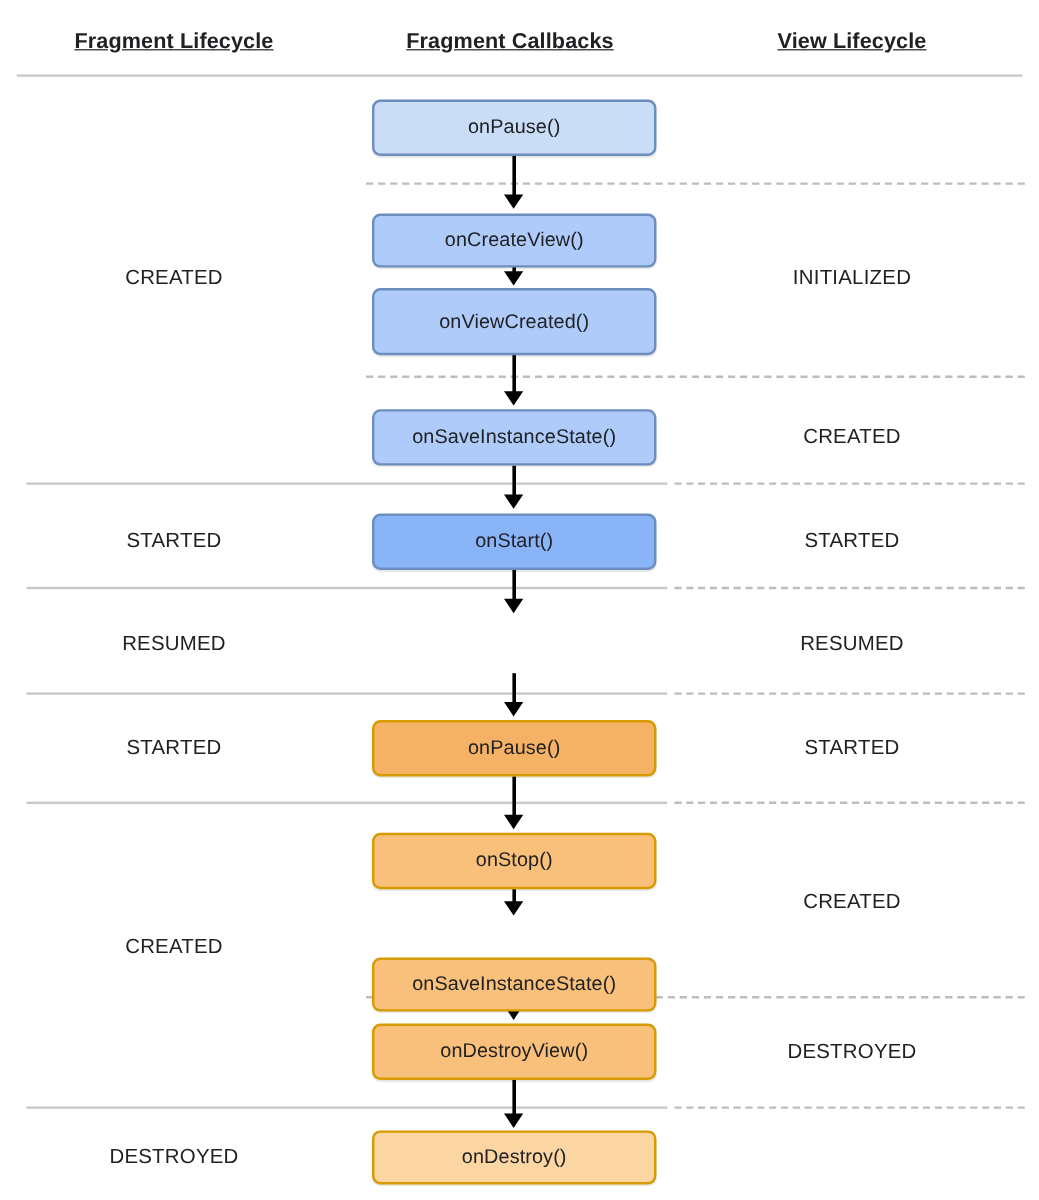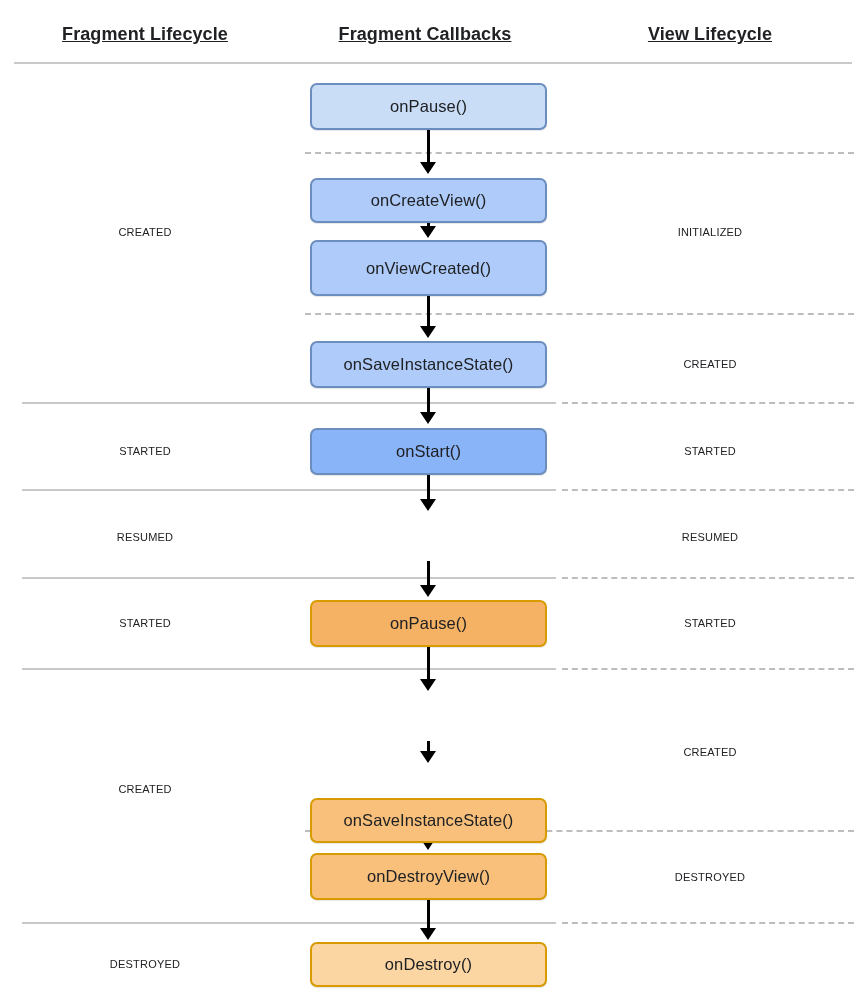--- a/index.html
+++ b/index.html
@@ -62,21 +62,21 @@
   }
   .rule.dashed-mid {
     left: 305px;
     width: 549px;
     border-top: 2px dashed #bdbdbd;
   }
 
   
   .state-label {
     position: absolute;
-    font-size: 11px;
+    font-size: 17px;
     font-weight: normal;
     color: #202124;
     text-align: center;
     white-space: nowrap;
     letter-spacing: 0.2px;
     transform: translateY(-50%);
   }
   .state-label.left  { left: 0;   width: 290px; }
   .state-label.right { left: 560px; width: 300px; }
 
@@ -196,20 +196,21 @@
 
   <div class="cb-box" style="top:240px;height:56px;background:#aecbfa;border-color:#6c8ebf;">onViewCreated()</div>
 
   <div class="cb-box" style="top:341px;height:47px;background:#aecbfa;border-color:#6c8ebf;">onSaveInstanceState()</div>
 
   <div class="cb-box" style="top:428px;height:47px;background:#8ab4f8;border-color:#6c8ebf;">onStart()</div>
 
 
   <div class="cb-box" style="top:600px;height:47px;background:#f5b164;border-color:#d79b00;">onPause()</div>
 
+  <div class="cb-box" style="top:694px;height:47px;background:#f8c07a;border-color:#d79b00;">onStop()</div>
 
   <div class="cb-box" style="top:798px;height:45px;background:#f8c07a;border-color:#d79b00;">onSaveInstanceState()</div>
 
   <div class="cb-box" style="top:942px;height:45px;background:#fbd6a3;border-color:#d79b00;">onDestroy()</div>
 
   <div class="cb-box" style="top:853px;height:47px;background:#f8c07a;border-color:#d79b00;">onDestroyView()</div>
 
 </div>
 
 </body></html>

